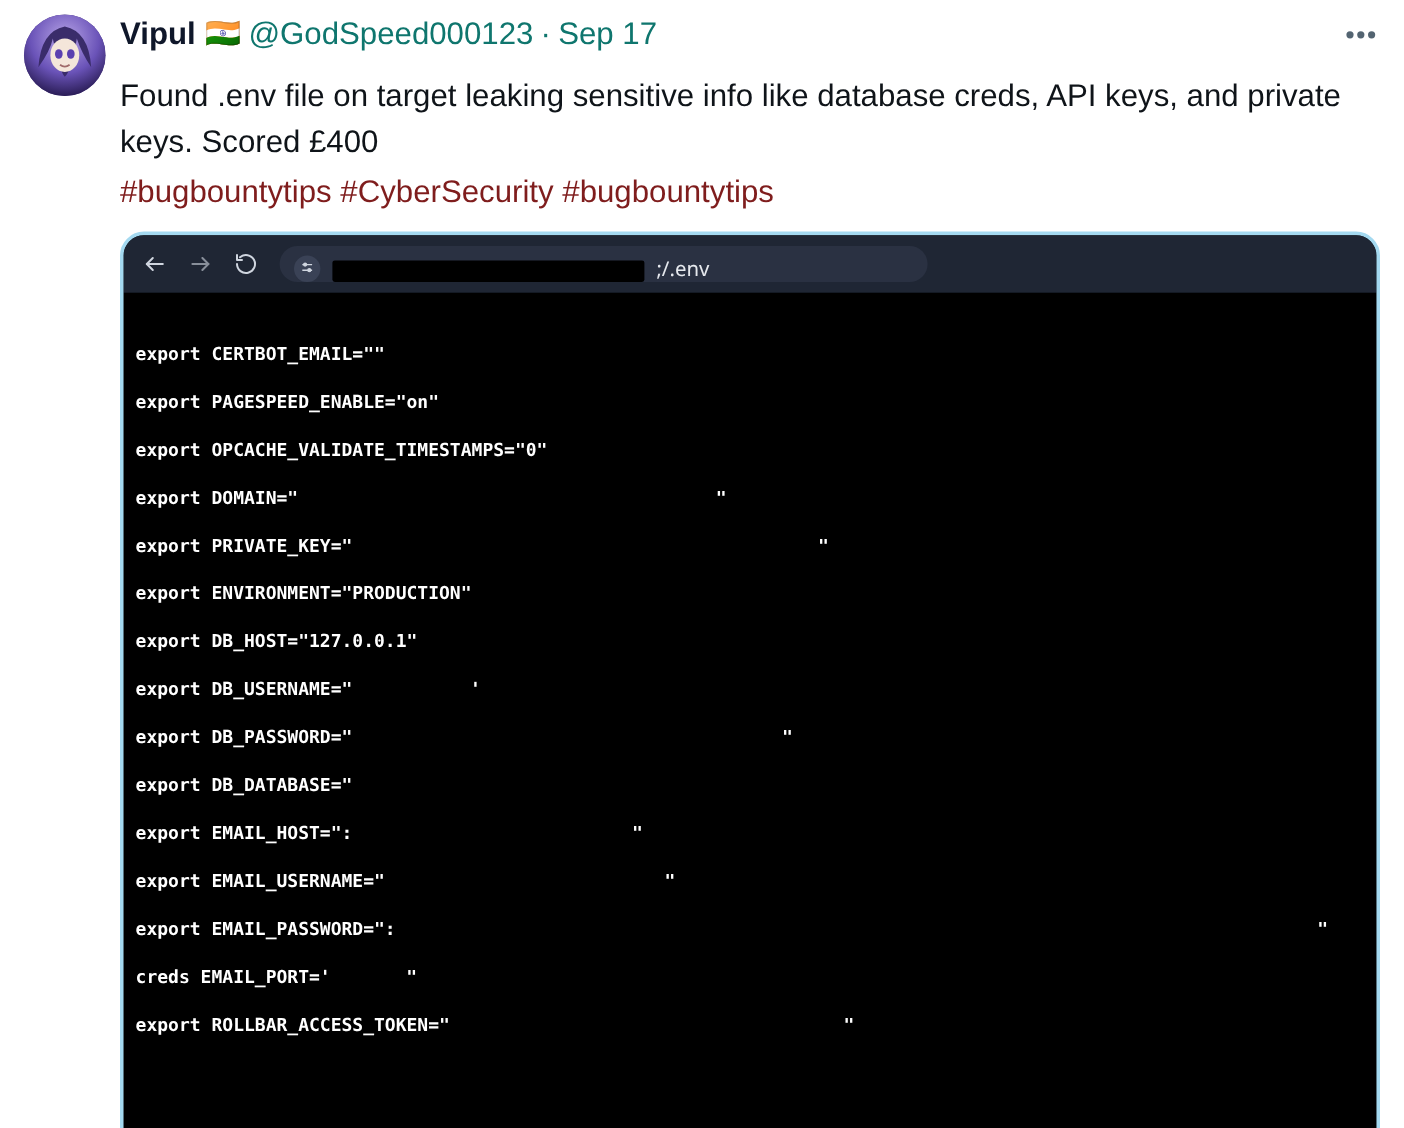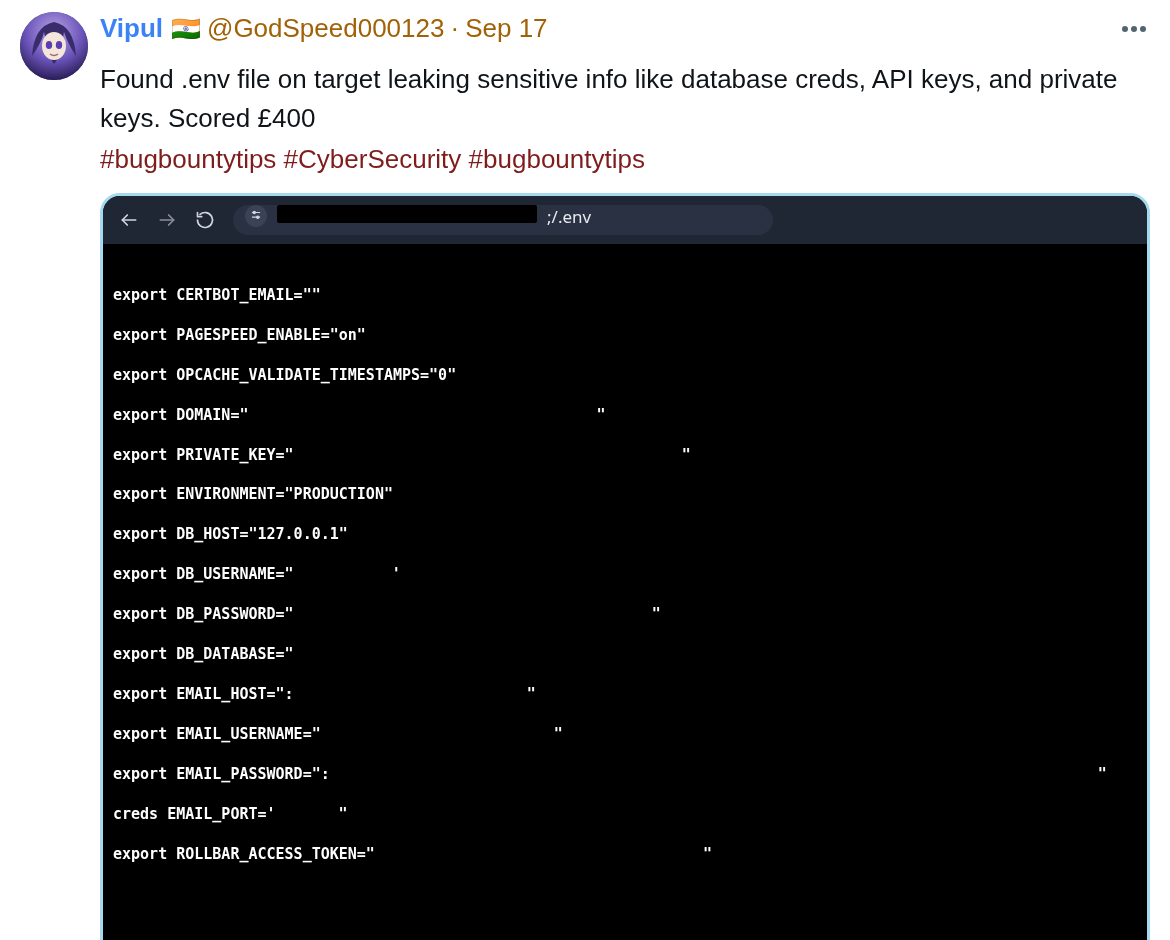--- a/index.html
+++ b/index.html
@@ -27,23 +27,23 @@
   }
   .avatar svg { width: 100%; height: 100%; display: block; }
   .col { flex: 1 1 auto; min-width: 0; }
   .header-row {
     display: flex;
     align-items: center;
     gap: 6px;
     font-size: 26px;
     line-height: 1.3;
   }
-  .display-name { font-weight: 800; color: #3b82f6; }
+  .display-name { font-weight: 800; color: #0f172a; }
   .flag { font-size: 24px; margin-left: 2px; }
-  .handle, .dot, .date { color: #a16207; font-weight: 400; }
+  .handle, .dot, .date { color: #0f766e; font-weight: 400; }
   .spacer { flex: 1; }
   .more-icon { color: #536471; cursor: pointer; display: inline-flex; gap: 3px; padding: 4px; }
   .more-icon span { width: 6px; height: 6px; border-radius: 50%; background: #536471; }
   .body-text {
     font-size: 26px;
     line-height: 1.5;
     color: #0f1419;
     margin-top: 14px;
   }
   .hashtags { margin-top: 2px; font-size: 26px; line-height: 1.5; }
@@ -64,21 +64,21 @@
     padding: 10px 16px;
     background: #1f2634;
     height: 48px;
     font-family: system-ui, sans-serif;
   }
   .nav-icn { color: #cfd5df; display: inline-flex; }
   .nav-icn svg { width: 20px; height: 20px; }
   .urlbar {
     flex: 1;
     display: flex;
-    align-items: flex-start;
+    align-items: flex-end;
     gap: 10px;
     background: #2a3142;
     border-radius: 18px;
     height: 30px;
     padding: 0 12px;
     max-width: 540px;
   }
   .url-pill {
     width: 22px; height: 22px; border-radius: 50%;
     background: #3a4256; display: flex; align-items: center; justify-content: center;

